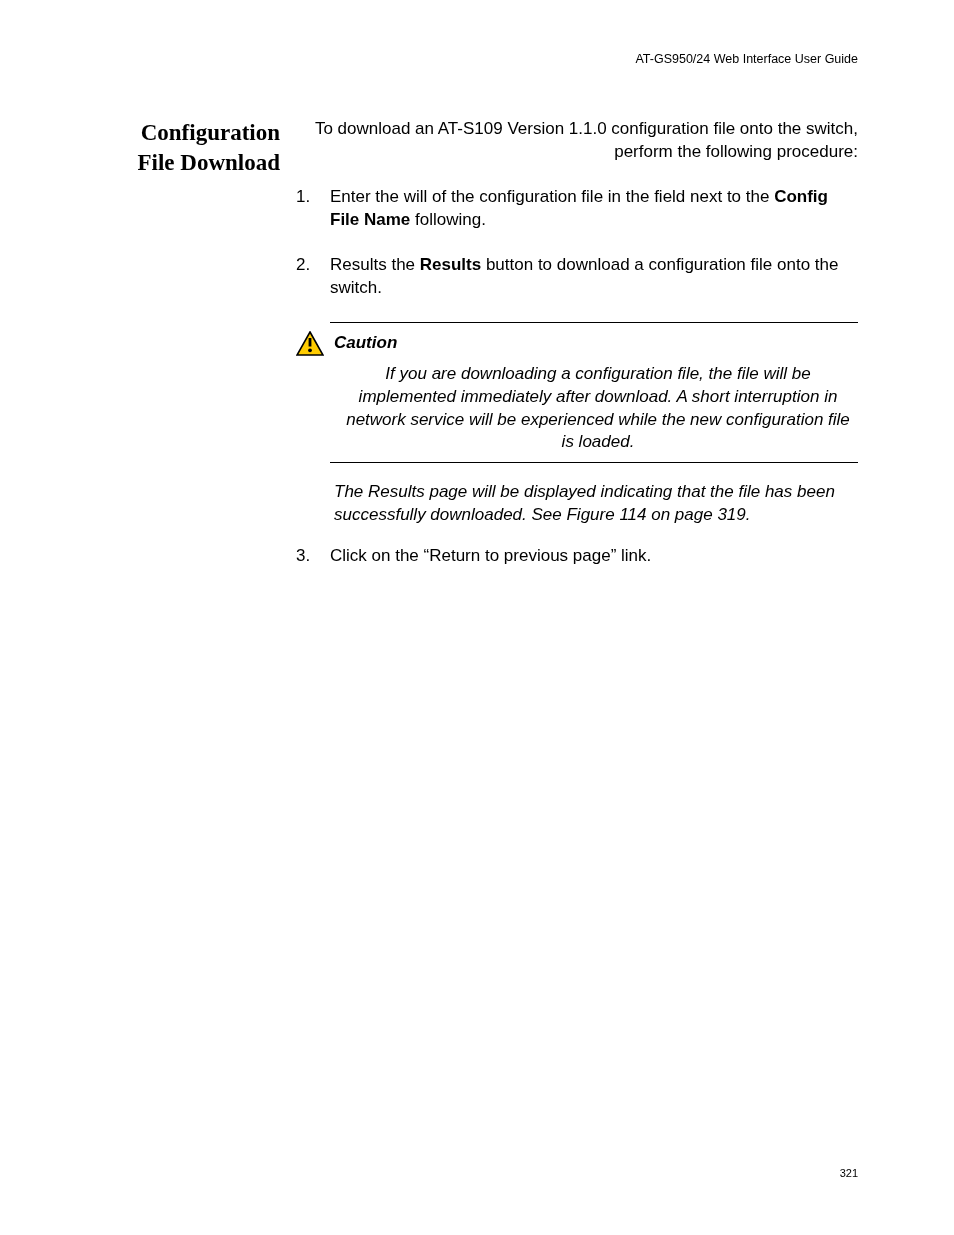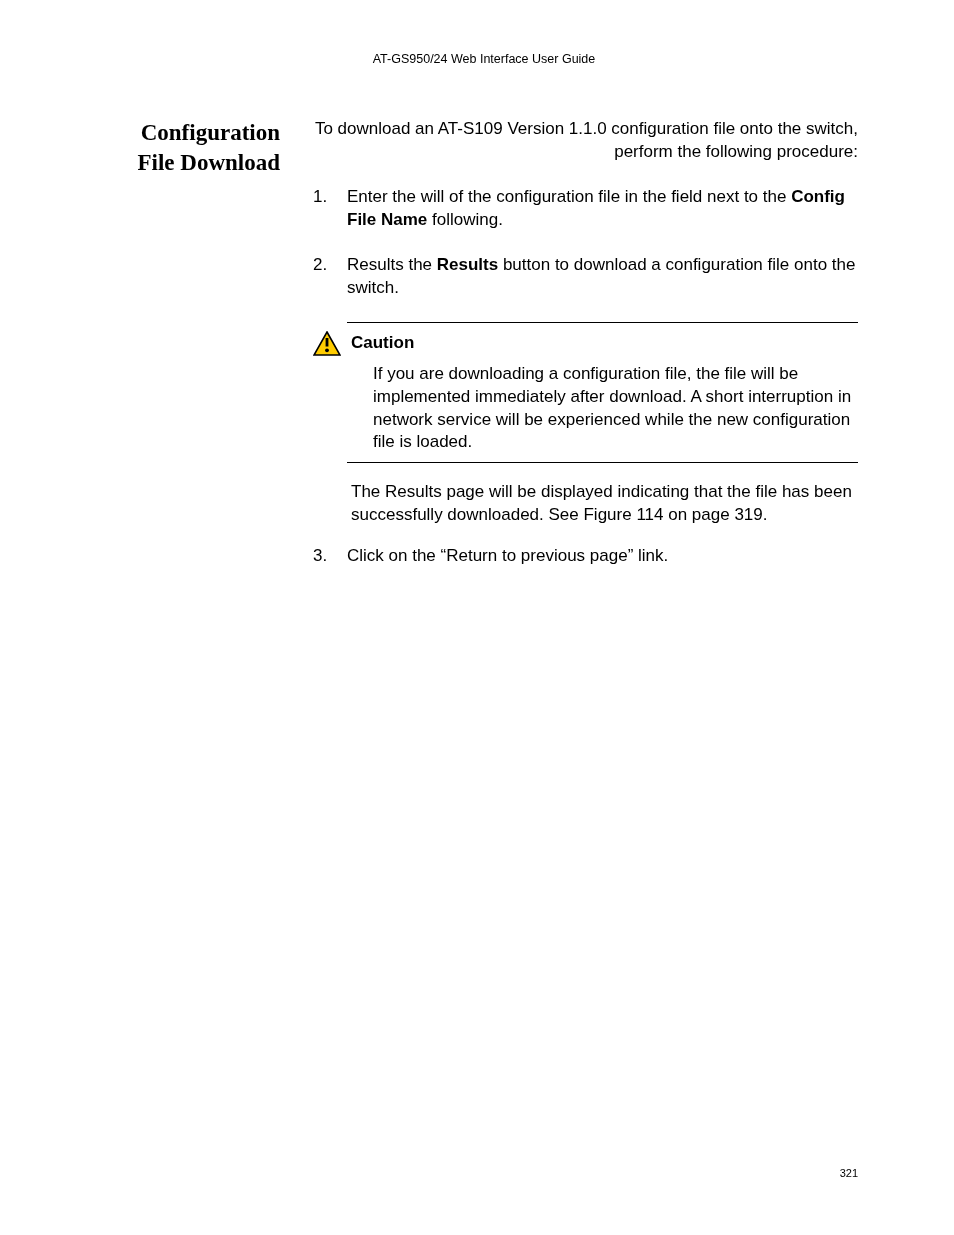--- a/index.html
+++ b/index.html
@@ -10,28 +10,28 @@
       font-family: Arial, Helvetica, sans-serif;
       color: #000;
       position: relative;
     }
     .page {
       padding: 52px 96px 40px 110px;
       position: relative;
       height: 100%;
     }
     .header-text {
-      text-align: center;
+      text-align: right;
       font-size: 12.5px;
       margin-bottom: 52px;
       color: #000;
     }
     .content-row {
       display: flex;
-      gap: 33px;
+      gap: 16px;
     }
     .side-heading {
       flex: 0 0 170px;
       font-family: "Times New Roman", Times, serif;
       font-weight: bold;
       font-size: 23px;
       text-align: right;
       line-height: 1.3;
     }
     .main-col {
@@ -54,42 +54,44 @@
     .step-num {
       flex: 0 0 34px;
     }
     .step-body {
       flex: 1 1 auto;
     }
     .step-body .bold { font-weight: bold; }
     .caution-block {
       margin: 10px 0 18px 0;
       padding: 0;
+      font-style: italic;
     }
     .caution-rule-top {
       border-top: 1.2px solid #000;
       margin: 0 0 8px 34px;
     }
     .caution-head-row {
       display: flex;
       align-items: center;
       gap: 10px;
       margin-bottom: 6px;
     }
     .caution-icon {
       width: 28px;
       height: 26px;
       flex: 0 0 28px;
     }
     .caution-label {
       font-weight: bold;
     }
     .caution-body {
-      margin-left: 60px;
+      margin-left: 42px;
       margin-bottom: 8px;
+      text-align: center;
     }
     .caution-rule-bot {
       border-top: 1.2px solid #000;
       margin: 0 0 18px 34px;
     }
     .results-para {
       margin-left: 38px;
     }
     .page-number {
       position: absolute;

